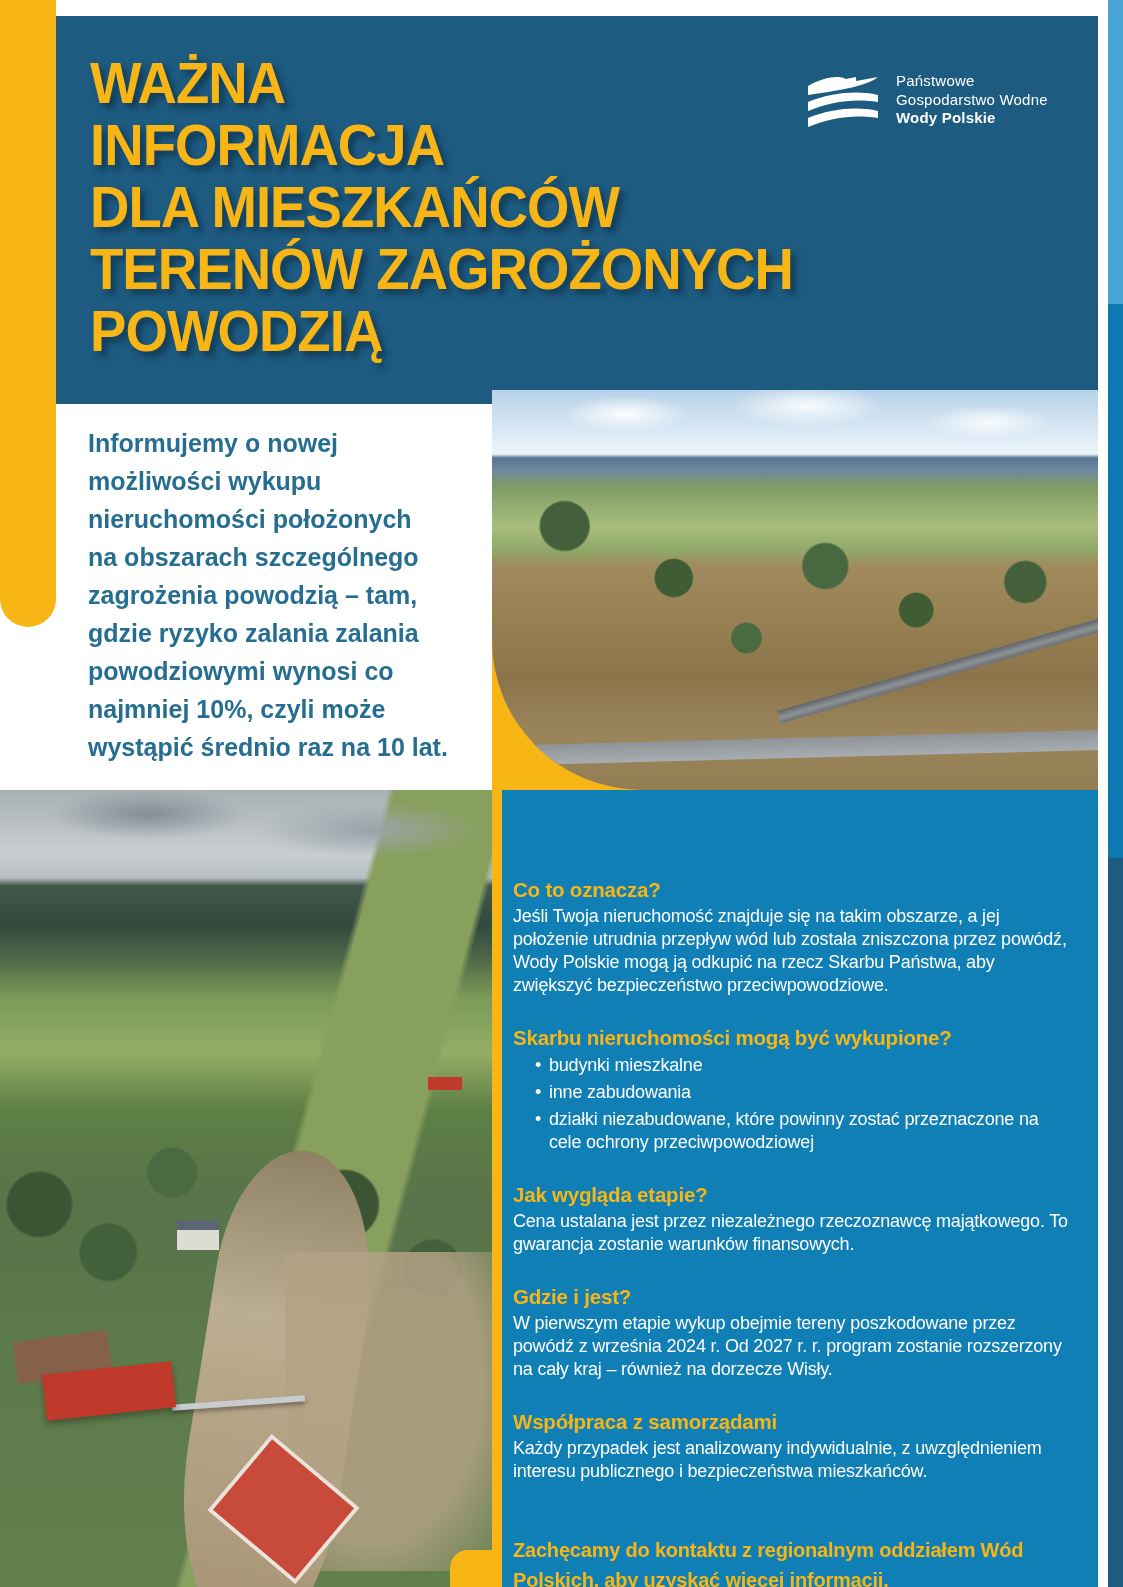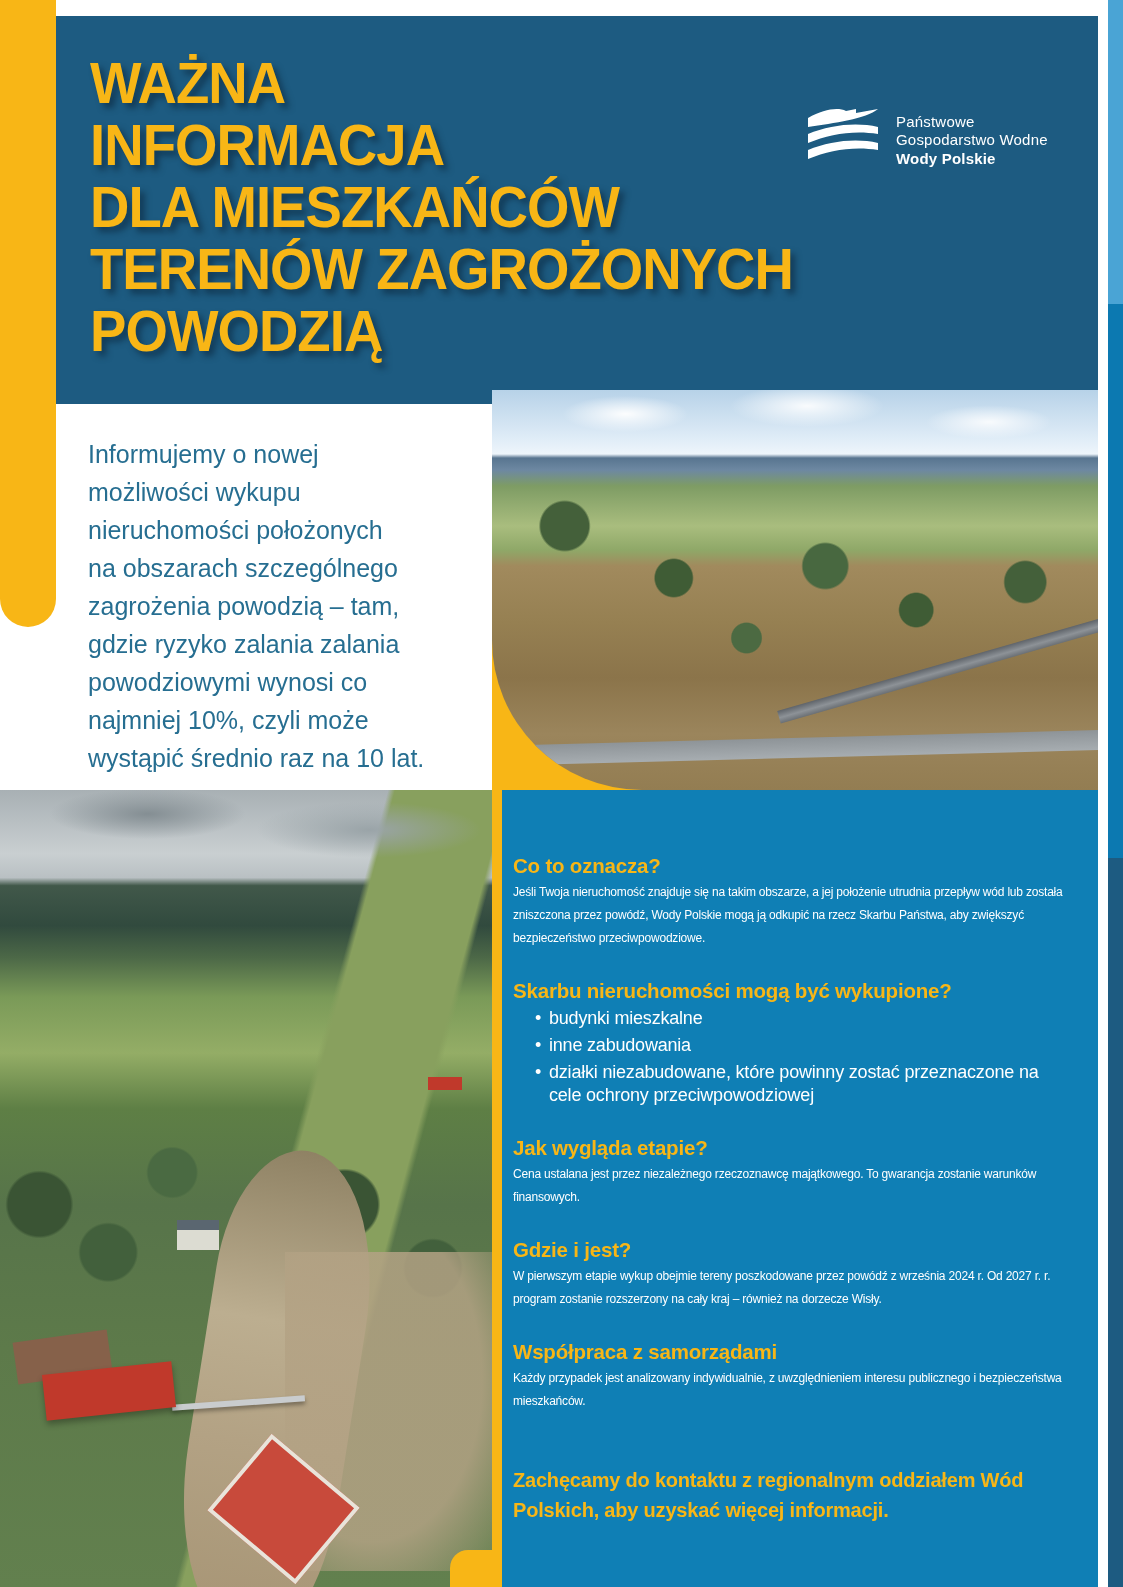--- a/index.html
+++ b/index.html
@@ -21,34 +21,34 @@
   .mid-strip{position:absolute;left:492px;top:780px;width:10px;height:807px;background:var(--yellow);z-index:2;}
   .tab-bottom{position:absolute;left:450px;top:1550px;width:52px;height:37px;background:var(--yellow);
     border-top-left-radius:18px;z-index:6;}
   .photo1-backdrop{position:absolute;left:492px;top:600px;width:164px;height:190px;background:var(--yellow);z-index:1;}
 
   
   .header{position:absolute;left:56px;top:16px;width:1042px;height:388px;background:var(--header-blue);z-index:2;}
   .title{position:absolute;left:34px;top:36px;color:var(--yellow);font-weight:bold;font-size:58px;
     line-height:62px;letter-spacing:-1px;transform:scaleX(.94);transform-origin:left top;
     text-shadow:5px 5px 7px rgba(10,32,52,.55);white-space:nowrap;}
-  .logo{position:absolute;left:748px;top:56px;display:flex;align-items:flex-end;gap:14px;margin-top:32px;}
+  .logo{position:absolute;left:748px;top:56px;display:flex;align-items:flex-start;gap:14px;}
   .logo-icon{width:78px;height:64px;flex:0 0 auto;}
   .logo-text{color:#ffffff;font-size:15px;line-height:18.5px;letter-spacing:.2px;}
   .logo-text .bold{font-weight:bold;}
 
   
   .edge{position:absolute;left:1108px;width:15px;z-index:2;}
   .edge.seg1{top:0;height:304px;background:var(--edge-light);}
   .edge.seg2{top:304px;height:554px;background:var(--edge-mid);}
   .edge.seg3{top:858px;height:729px;background:var(--header-blue);}
 
   
-  .intro{position:absolute;left:88px;top:435px;width:390px;color:var(--intro-blue);
-    font-weight:normal;font-size:25px;line-height:38px;z-index:2;}
+  .intro{position:absolute;left:88px;top:424px;width:390px;color:var(--intro-blue);
+    font-weight:bold;font-size:25px;line-height:38px;z-index:2;}
 
   
   .photo1{position:absolute;left:492px;top:390px;width:606px;height:400px;z-index:2;
     border-bottom-left-radius:150px;overflow:hidden;
     background:
       radial-gradient(ellipse 90px 26px at 22% 6%, rgba(255,255,255,.95), transparent 70%),
       radial-gradient(ellipse 110px 30px at 52% 4%, rgba(255,255,255,.9), transparent 70%),
       radial-gradient(ellipse 90px 24px at 82% 8%, rgba(255,255,255,.85), transparent 70%),
       radial-gradient(circle 26px at 12% 34%, #44603a 92%, transparent 100%),
       radial-gradient(circle 20px at 30% 47%, #3f5c35 92%, transparent 100%),
@@ -89,25 +89,25 @@
   .roof-long{position:absolute;left:9%;top:72.5%;width:130px;height:46px;background:#c0392b;
     transform:rotate(-6deg);box-shadow:0 4px 6px rgba(0,0,0,.3);}
   .roof-brown{position:absolute;left:3%;top:68.5%;width:95px;height:42px;background:#86614a;
     transform:rotate(-8deg);}
   .house-white{position:absolute;left:36%;top:54%;width:42px;height:30px;background:#dcdcd2;
     border-top:10px solid #5a6670;}
   .roof-small{position:absolute;left:87%;top:36%;width:34px;height:13px;background:#c0392b;}
 
   
   .panel{position:absolute;left:502px;top:790px;width:596px;height:797px;background:var(--panel-blue);
-    z-index:3;padding:64px 26px 0 11px;color:#ffffff;}
+    z-index:3;padding:88px 26px 0 11px;color:#ffffff;}
   .section{margin-bottom:29px;}
   .section h3{color:var(--yellow);font-size:20.5px;line-height:24px;font-weight:bold;margin:0 0 3px 0;
     letter-spacing:-.2px;}
-  .section p{font-size:12px;line-height:23px;letter-spacing:-.2px;margin:0;}
+  .section p{font-size:18px;line-height:23px;letter-spacing:-.2px;margin:0;}
   .section ul{list-style:none;margin:4px 0 0 0;}
   .section li{position:relative;padding-left:36px;font-size:18px;line-height:23px;
     letter-spacing:-.2px;margin-bottom:4px;}
   .section li .dot{position:absolute;left:22px;top:0;}
   .cta{color:var(--yellow);font-weight:bold;font-size:20px;line-height:30px;letter-spacing:-.2px;
     margin-top:52px;width:560px;}
 </style>
 </head>
 <body>
 

